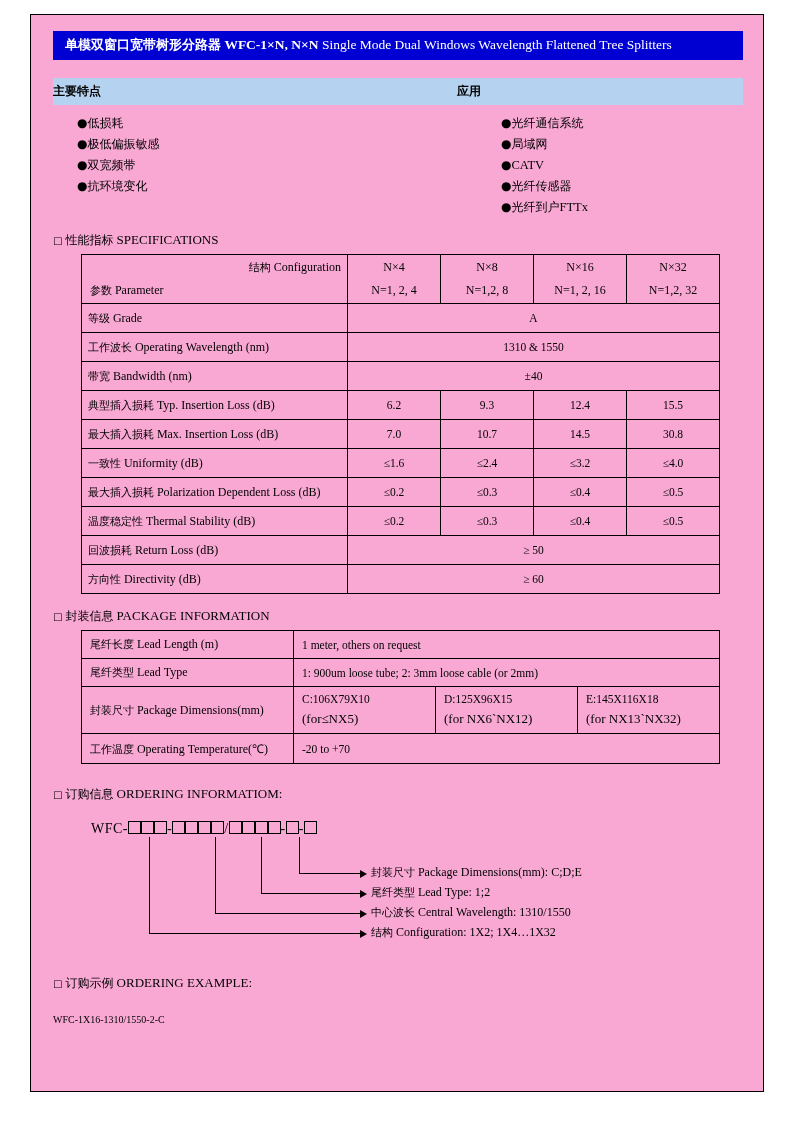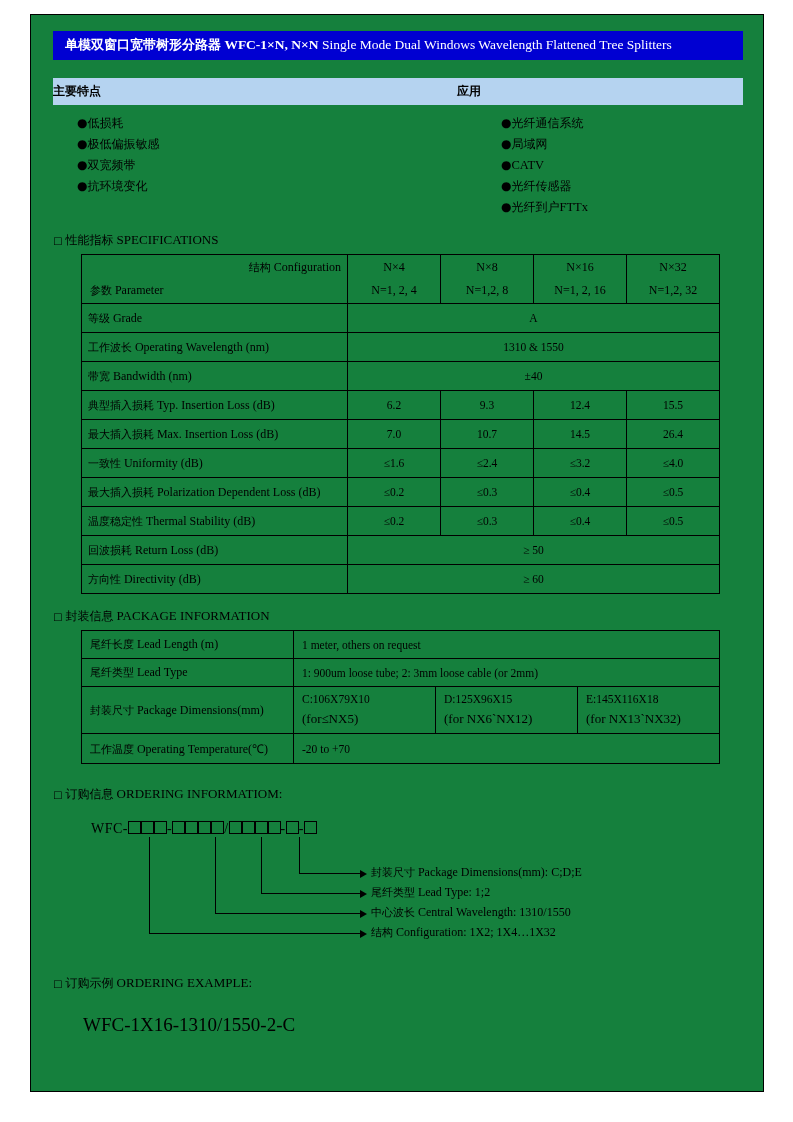--- a/index.html
+++ b/index.html
@@ -15,21 +15,21 @@
     position: relative;
   }
   .page {
     position: absolute;
     left: 30px;
     top: 14px;
     width: 734px;
     height: 1078px;
     border: 1px solid #000000;
     box-sizing: border-box;
-    background: #15803d;
+    background: #f9a8d4;
   }
   .inner {
     position: absolute;
     left: 22px;
     top: 16px;
     width: 690px;
   }
 
   
   .title-bar {
@@ -189,22 +189,21 @@
   }
   .arrow {
     position: absolute;
     width: 0; height: 0;
     border-top: 4px solid transparent;
     border-bottom: 4px solid transparent;
     border-left: 7px solid #000000;
   }
 
   .example-line {
-    font-size: 19px;
-    margin-left: 30px;
+    font-size: 10px;
     margin-top: 22px;
   }
 </style>
 </head>
 <body>
 
 <div class="page">
   <div class="inner">
 
     <div class="title-bar">
@@ -289,21 +288,21 @@
           <td class="ctr en">6.2</td>
           <td class="ctr en">9.3</td>
           <td class="ctr en">12.4</td>
           <td class="ctr en">15.5</td>
         </tr>
         <tr>
           <td class="lbl"><span class="cn">最大插入损耗</span>&nbsp;<span class="en">Max. Insertion Loss (dB)</span></td>
           <td class="ctr en">7.0</td>
           <td class="ctr en">10.7</td>
           <td class="ctr en">14.5</td>
-          <td class="ctr en">26.4</td>
+          <td class="ctr en">30.8</td>
         </tr>
         <tr>
           <td class="lbl"><span class="cn">一致性</span>&nbsp;<span class="en">Uniformity (dB)</span></td>
           <td class="ctr en">≤1.6</td>
           <td class="ctr en">≤2.4</td>
           <td class="ctr en">≤3.2</td>
           <td class="ctr en">≤4.0</td>
         </tr>
         <tr>
           <td class="lbl"><span class="cn">最大插入损耗</span>&nbsp;<span class="en">Polarization Dependent Loss (dB)</span></td>

